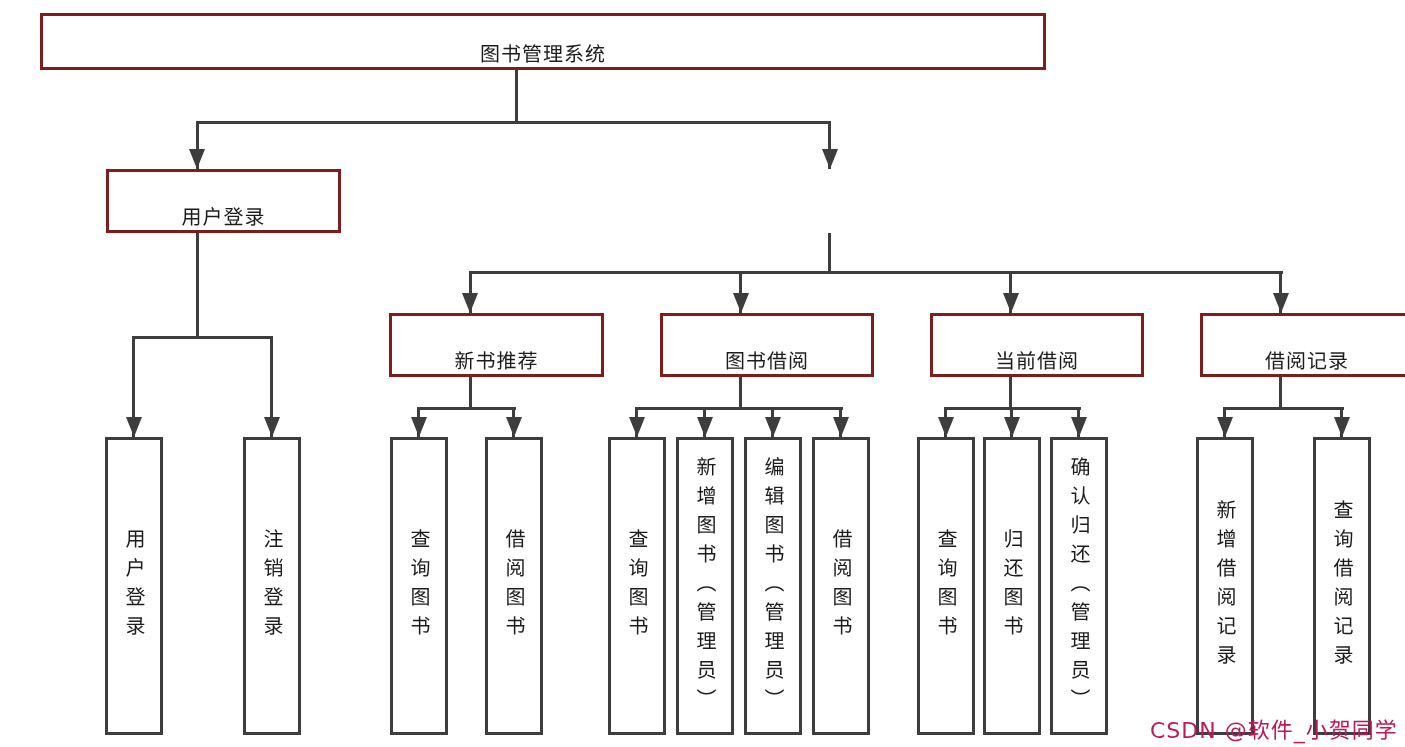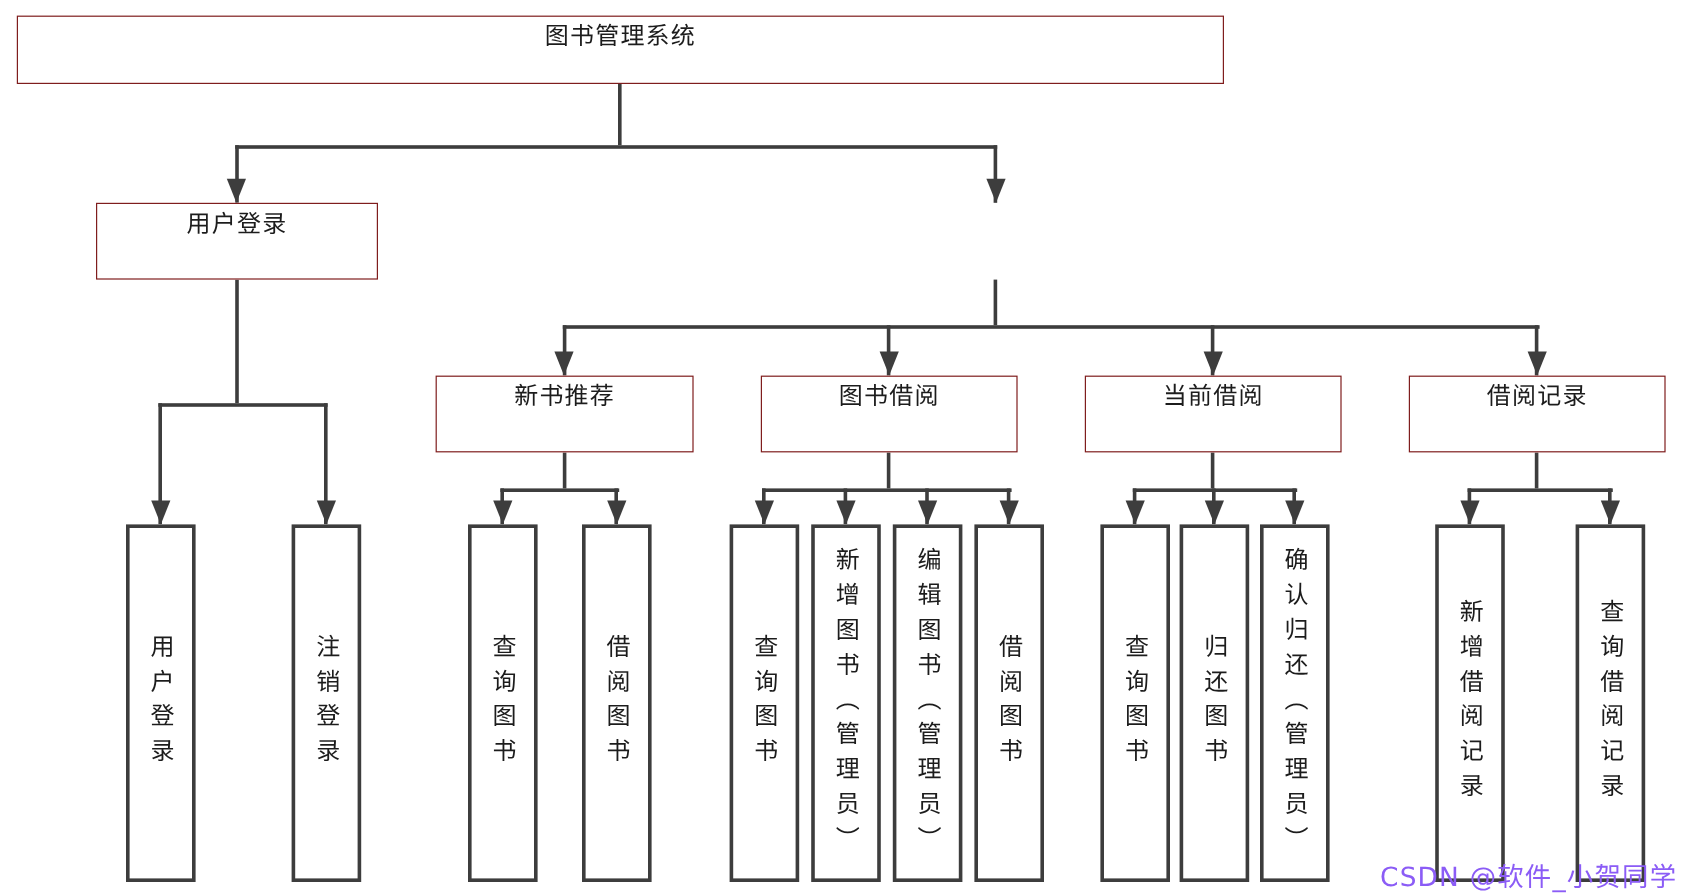--- a/index.html
+++ b/index.html
@@ -3,22 +3,22 @@
 <meta charset="utf-8">
 <style>
   html,body{margin:0;padding:0;background:#ffffff;}
   .stage{
     position:relative;width:1405px;height:747px;background:#ffffff;
     font-family:"DejaVu Sans","Liberation Sans",sans-serif;overflow:hidden;
   }
   
   .hbox{
     position:absolute;box-sizing:border-box;background:#ffffff;
-    border:1px solid #7f1d1d;display:flex;align-items:flex-start;justify-content:center;
-    font-size:20px;color:#1c1c1c;letter-spacing:1px;z-index:2;
+    border:3px solid #7f1d1d;display:flex;align-items:flex-end;justify-content:center;
+    font-size:20px;color:#1c1c1c;letter-spacing:1px;z-index:2;margin-left:26px;
   }
   
   .vbox{
     position:absolute;top:437px;width:58px;height:298px;box-sizing:border-box;
     background:#ffffff;border:3px solid #3d3d3d;
     display:flex;align-items:center;justify-content:center;z-index:2;
   }
   .vbox span{
     writing-mode:vertical-rl;text-orientation:mixed;
     font-size:20px;line-height:1;letter-spacing:9px;color:#1c1c1c;white-space:nowrap;
@@ -27,21 +27,21 @@
   .line{position:absolute;background:#3d3d3d;z-index:1;}
   .v{width:3px;}
   .h{height:3px;}
   
   .arrow{
     position:absolute;width:0;height:0;z-index:3;
     border-left:8px solid transparent;border-right:8px solid transparent;
     border-top:20px solid #3d3d3d;
   }
   .watermark{
-    position:absolute;left:1150px;top:712px;font-size:22px;color:#8b5cf6;
+    position:absolute;left:1150px;top:712px;font-size:22px;color:#be185d;
     letter-spacing:1px;white-space:nowrap;z-index:6;
   }
 </style>
 </head>
 <body>
 
 <div class="stage">
 
   <div class="line v" style="left:515px;top:70px;height:51px"></div>
   <div class="line h" style="left:196px;top:121px;width:635px"></div>

